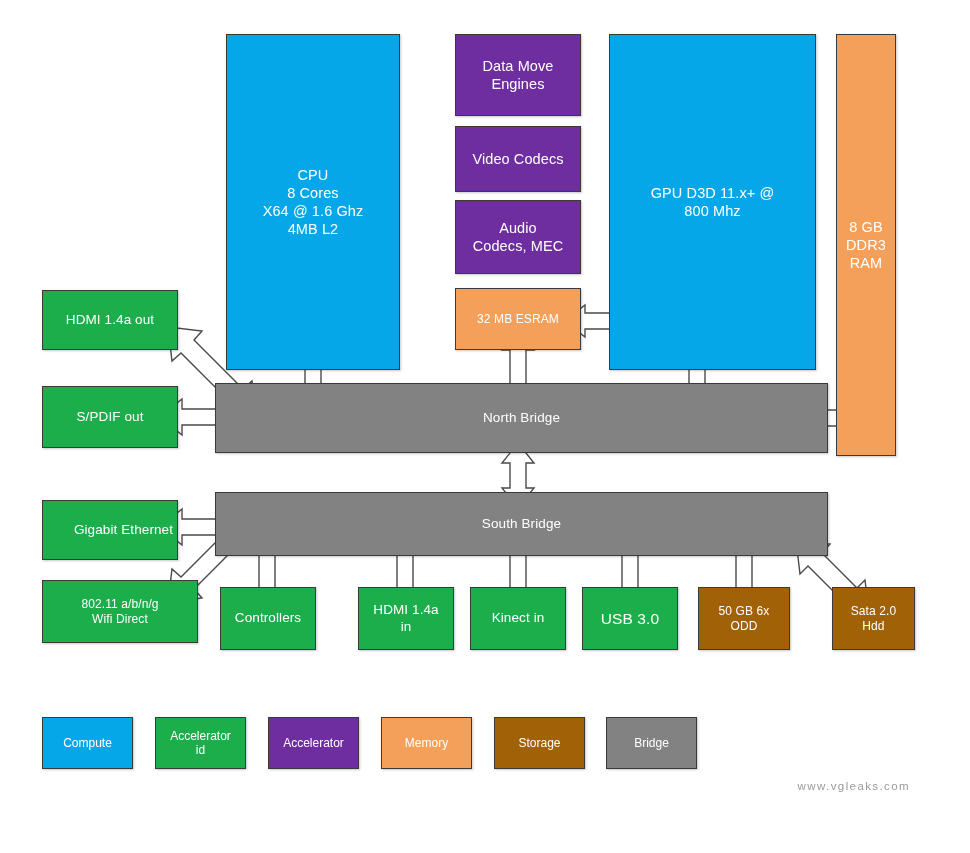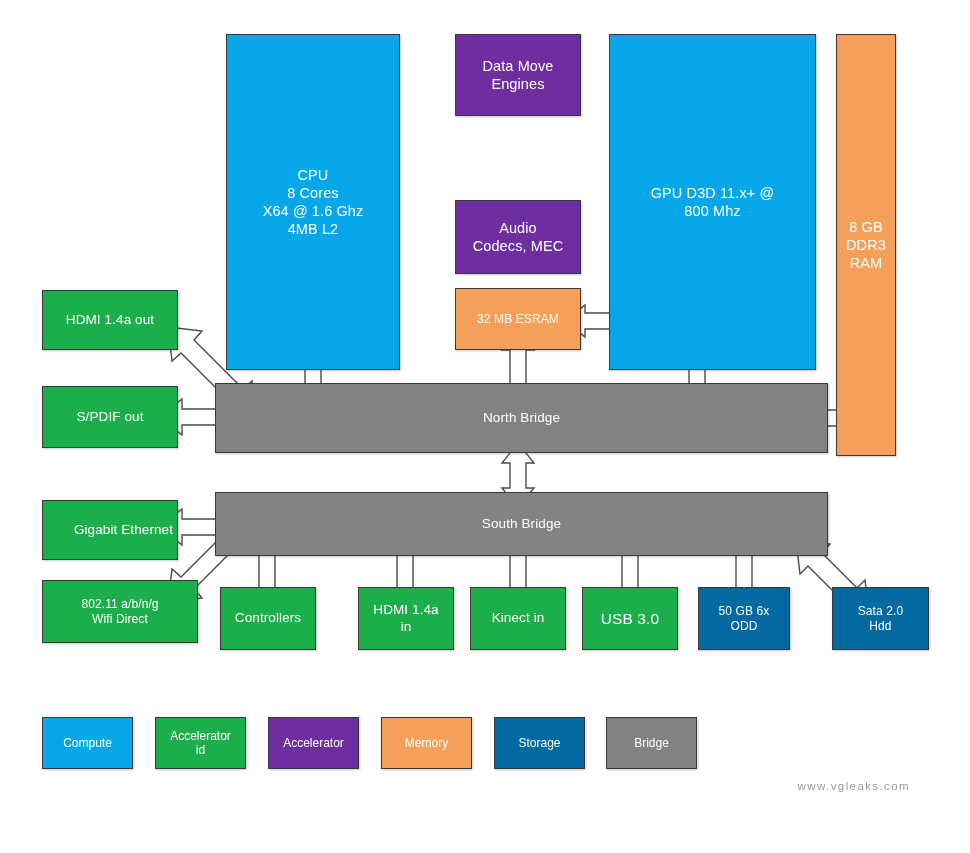--- a/index.html
+++ b/index.html
@@ -24,21 +24,21 @@
     text-align:center;
     line-height:1.25;
     white-space:pre-line;
     box-shadow:1px 1px 2px rgba(0,0,0,.22);
     letter-spacing:.1px;
   }
   .c-compute{background:#06A7E8;}
   .c-accel{background:#6E2EA0;}
   .c-mem{background:#F4A05A;}
   .c-periph{background:#1BAE4B;}
-  .c-storage{background:#0369a1;}
+  .c-storage{background:#a16207;}
   .c-bridge{background:#828282;}
 
   .f13{font-size:13.5px;}
   .f14{font-size:14.5px;}
   .f12{font-size:12px;}
   .f15{font-size:15.5px;}
 
   
   #arrows{position:absolute;left:0;top:0;width:970px;height:853px;pointer-events:none;}
   #arrows polygon,#arrows path{fill:#ffffff;stroke:#4a4a4a;stroke-width:1.4;}
@@ -130,20 +130,21 @@
   </svg>
 
   <div class="blk c-compute f14" style="left:226px;top:34px;width:174px;height:336px;">CPU
 8 Cores
 X64 @ 1.6 Ghz
 4MB L2</div>
 
   <div class="blk c-accel f14" style="left:455px;top:34px;width:126px;height:82px;">Data Move
 Engines</div>
 
+  <div class="blk c-accel f14" style="left:455px;top:126px;width:126px;height:66px;">Video Codecs</div>
 
   <div class="blk c-accel f14" style="left:455px;top:200px;width:126px;height:74px;">Audio
 Codecs, MEC</div>
 
   <div class="blk c-mem f12" style="left:455px;top:288px;width:126px;height:62px;">32 MB ESRAM</div>
 
   <div class="blk c-compute f14" style="left:609px;top:34px;width:207px;height:336px;">GPU D3D 11.x+ @
 800 Mhz</div>
 
   <div class="blk c-mem f14" style="left:836px;top:34px;width:60px;height:422px;">8 GB
@@ -168,21 +169,21 @@
   <div class="blk c-periph f13" style="left:358px;top:587px;width:96px;height:63px;">HDMI 1.4a
 in</div>
 
   <div class="blk c-periph f13" style="left:470px;top:587px;width:96px;height:63px;">Kinect in</div>
 
   <div class="blk c-periph f15" style="left:582px;top:587px;width:96px;height:63px;">USB 3.0</div>
 
   <div class="blk c-storage f12" style="left:698px;top:587px;width:92px;height:63px;">50 GB 6x
 ODD</div>
 
-  <div class="blk c-storage f12" style="left:832px;top:587px;width:97px;height:63px;text-align:center;">Sata 2.0
+  <div class="blk c-storage f12" style="left:832px;top:587px;width:83px;height:63px;text-align:center;">Sata 2.0
 Hdd</div>
 
   <div class="lgd c-compute" style="left:42px;width:91px;">Compute</div>
   <div class="lgd c-periph" style="left:155px;width:91px;">Accelerator
 id</div>
   <div class="lgd c-accel" style="left:268px;width:91px;">Accelerator</div>
   <div class="lgd c-mem" style="left:381px;width:91px;">Memory</div>
   <div class="lgd c-storage" style="left:494px;width:91px;">Storage</div>
   <div class="lgd c-bridge" style="left:606px;width:91px;">Bridge</div>
 

